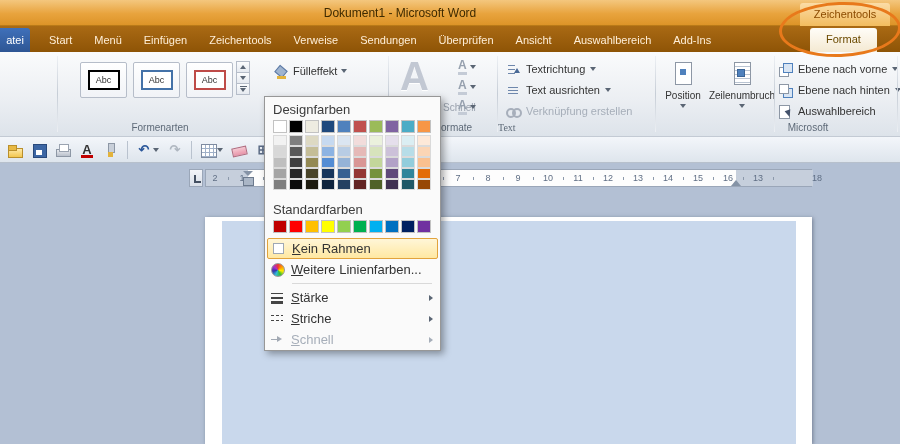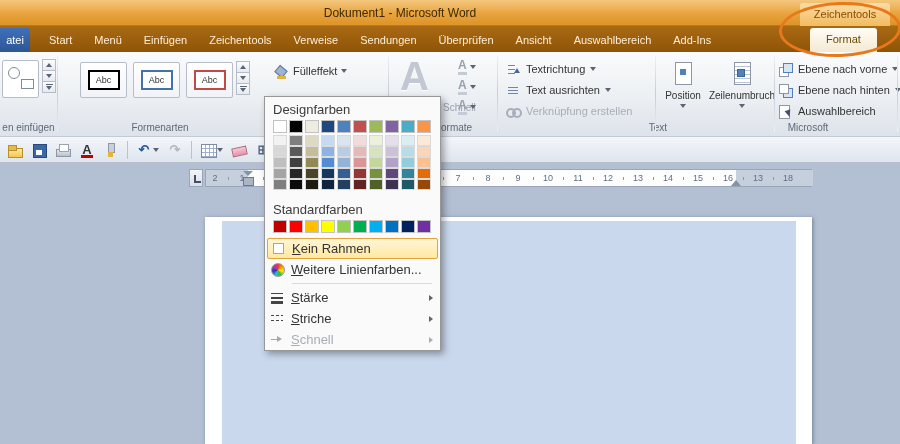--- a/index.html
+++ b/index.html
@@ -34,21 +34,21 @@
 .grp-insert{left:0;width:57px;}
 .grp-styles{left:58px;width:300px;}
 .grp-wordart{left:390px;width:107px;}
 .grp-text{left:498px;width:157px;}
 .grp-arrange{left:656px;width:244px;}
 .vsep{position:absolute;top:4px;height:76px;width:1px;background:linear-gradient(#EDF0F4,#C6CDD6,#EDF0F4);}
 .group-label{position:absolute;top:70px;font-size:10px;color:#5E6A78;white-space:nowrap;}
 .gl-insert{left:0;right:0;text-align:center;}
 .gl-styles{left:0;width:204px;text-align:center;}
 .gl-wordart{left:51px;top:70px;}
-.gl-text{left:12px;width:157px;text-align:right;}
+.gl-text{left:0;width:157px;text-align:left;font-family:Liberation Serif, serif;}
 .gl-arrange{left:60px;right:0;text-align:center;}
 
 .shapes-box{position:absolute;left:2px;top:8px;width:37px;height:38px;background:#fff;border:1px solid #B6BDC9;border-radius:2px;}
 .shapes-box::before{content:"";position:absolute;left:5px;top:6px;width:10px;height:10px;border:1px solid #7E8BA0;border-radius:50%;}
 .shapes-box::after{content:"";position:absolute;left:18px;top:18px;width:11px;height:8px;border:1px solid #7E8BA0;}
 
 .gallery-scroll{position:absolute;width:14px;display:flex;flex-direction:column;}
 .gs-left{left:42px;top:8px;}
 .gs-styles{left:178px;top:10px;}
 .gsc{height:12px;border:1px solid #B6BDC9;background:linear-gradient(#FBFCFD,#E6EAF0);
@@ -204,36 +204,20 @@
         <div class="tab">Überprüfen</div>
         <div class="tab">Ansicht</div>
         <div class="tab">Auswahlbereich</div>
         <div class="tab">Add-Ins</div>
       </div>
     <div class="tab-format">Format</div>
   </div>
 
   <div class="ribbon">
 
-    <div class="grp grp-insert">
-      <div class="shapes-box"></div>
-      <div class="gallery-scroll gs-left">
-        <div class="gsc">
-            <span class="tri-up"></span>
-          </div>
-        <div class="gsc">
-            <span class="tri-down"></span>
-          </div>
-        <div class="gsc">
-            <span class="gbar"></span>
-            <span class="tri-down"></span>
-          </div>
-      </div>
-      <div class="group-label gl-insert">en einfügen</div>
-    </div>
 
     <div class="grp grp-styles">
       <div>
           <div class="thumb" style="left: 22px;">
             <div class="thumb-shape" style="border-color: rgb(0, 0, 0);">
               <span>Abc</span>
             </div>
           </div>
           <div class="thumb" style="left: 75px;">
             <div class="thumb-shape" style="border-color: rgb(68, 114, 168);">
@@ -408,21 +392,21 @@
         <div class="rnum" style="left: 282px;">8</div>
         <div class="rnum" style="left: 312px;">9</div>
         <div class="rnum" style="left: 342px;">10</div>
         <div class="rnum" style="left: 372px;">11</div>
         <div class="rnum" style="left: 402px;">12</div>
         <div class="rnum" style="left: 432px;">13</div>
         <div class="rnum" style="left: 462px;">14</div>
         <div class="rnum" style="left: 492px;">15</div>
         <div class="rnum" style="left: 522px;">16</div>
         <div class="rnum" style="left: 552px;">13</div>
-        <div class="rnum" style="left: 582px;">18</div>
+        <div class="rnum" style="left: 611px;">18</div>
         <div class="rtick" style="left: 57px;"></div>
         <div class="rtick" style="left: 87px;"></div>
         <div class="rtick" style="left: 117px;"></div>
         <div class="rtick" style="left: 147px;"></div>
         <div class="rtick" style="left: 177px;"></div>
         <div class="rtick" style="left: 207px;"></div>
         <div class="rtick" style="left: 237px;"></div>
         <div class="rtick" style="left: 267px;"></div>
         <div class="rtick" style="left: 297px;"></div>
         <div class="rtick" style="left: 327px;"></div>

